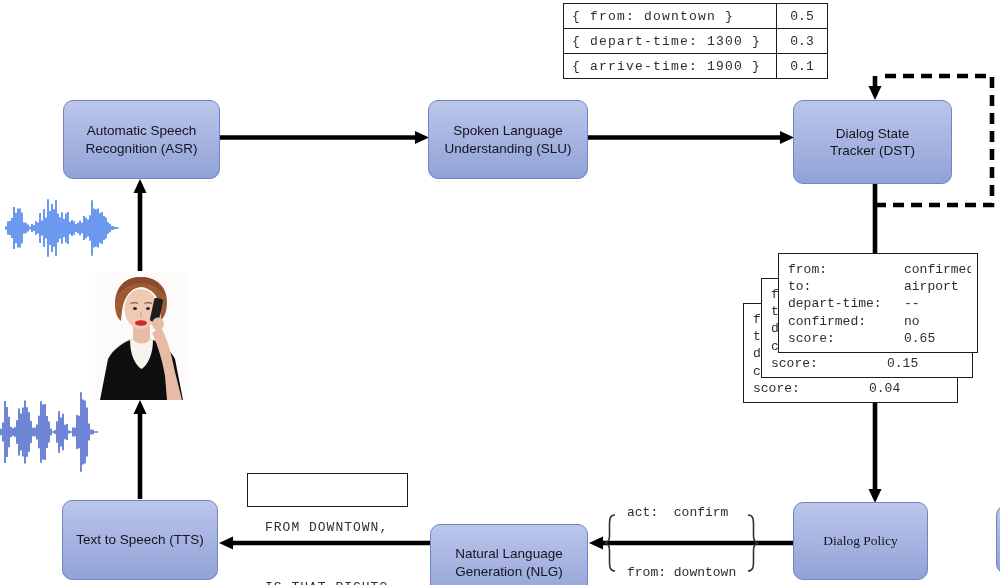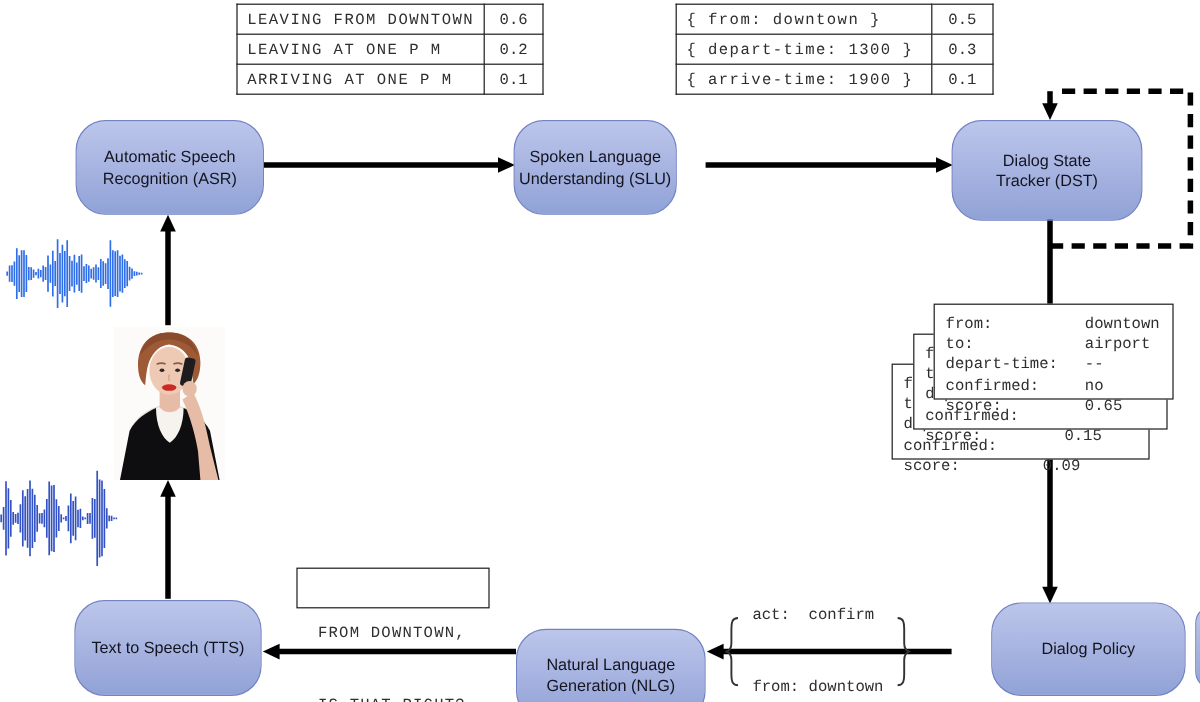--- a/index.html
+++ b/index.html
@@ -6,36 +6,36 @@
   .canvas{position:relative;width:1000px;height:585px;background:#ffffff;overflow:hidden;
           font-family:"Liberation Sans",sans-serif;}
 
   
   .arrows{position:absolute;inset:0;z-index:1;pointer-events:none;}
   .arrows line{stroke:var(--arrow,#000);stroke-width:4.6;}
   .arrows polygon{fill:var(--arrow,#000);}
   .arrows .dash{fill:none;stroke:var(--arrow,#000);stroke-width:4.6;stroke-dasharray:11 7;}
 
   
-  .node{position:absolute;z-index:5;box-sizing:border-box;border-radius:25px;
+  .node{position:absolute;z-index:5;box-sizing:border-box;border-radius:10px;
         border:1.8px solid var(--node-border,#7282c2);
         background:linear-gradient(180deg,var(--node-fill-top,#bcc6eb) 0%,var(--node-fill-mid,#a5b2e0) 55%,var(--node-fill-bottom,#90a2d6) 100%);
         display:flex;align-items:center;justify-content:center;text-align:center;
         font-size:13.5px;color:#14141f;line-height:1.28;}
   .node span{display:block;}
 
   
   .tbl{position:absolute;z-index:5;border-collapse:collapse;background:#fff;
        font-family:"Liberation Mono","DejaVu Sans Mono",monospace;font-size:13px;color:var(--mono-text,#2e2e2e);}
   .tbl td{border:1.7px solid var(--line-border,#1c1c1c);padding:4.5px 8px;white-space:nowrap;}
   .tbl td.hyp{letter-spacing:1.2px;}
   .tbl td.score{width:34px;text-align:center;}
 
   
-  .card{position:absolute;box-sizing:border-box;height:80px;background:#fff;
+  .card{position:absolute;box-sizing:border-box;height:100px;background:#fff;
         border:1.6px solid var(--line-border,#1c1c1c);
         font-family:"Liberation Mono","DejaVu Sans Mono",monospace;font-size:13px;color:var(--mono-text,#2e2e2e);
         padding:7px 6px 5px 9px;}
   .crow{display:grid;grid-template-columns:116px 1fr;line-height:17.2px;}
   .ck,.cv{white-space:pre;overflow:hidden;}
 
   
   .act-bubble{position:absolute;z-index:5;display:flex;align-items:center;gap:9px;}
   .act-lines{font-family:"Liberation Mono","DejaVu Sans Mono",monospace;font-size:13px;
              line-height:20px;color:var(--mono-text,#2e2e2e);white-space:pre;}
@@ -85,36 +85,20 @@
     <g>
       <line x1="430" y1="543" x2="231" y2="543"></line>
       <polygon points="219,543 233,536.5 233,549.5"></polygon>
     </g>
     <g>
       <line x1="140" y1="499" x2="140" y2="412"></line>
       <polygon points="140,400 133.5,414 146.5,414"></polygon>
     </g>
   </svg>
 
-  <table class="tbl" style="left:197px;top:3px;width:256px;">
-    <tbody>
-        <tr>
-      <td class="hyp">LEAVING FROM DOWNTOWN</td>
-      <td class="score">0.6</td>
-    </tr>
-    <tr>
-      <td class="hyp">LEAVING AT ONE P M</td>
-      <td class="score">0.2</td>
-    </tr>
-    <tr>
-      <td class="hyp">ARRIVING AT ONE P M</td>
-      <td class="score">0.1</td>
-    </tr>
-  </tbody>
-    </table>
 
   <table class="tbl" style="left:563px;top:3px;width:265px;">
     <tbody>
         <tr>
       <td class="hyp">{ from: downtown }</td>
       <td class="score">0.5</td>
     </tr>
     <tr>
       <td class="hyp">{ depart-time: 1300 }</td>
       <td class="score">0.3</td>
@@ -122,27 +106,27 @@
     <tr>
       <td class="hyp">{ arrive-time: 1900 }</td>
       <td class="score">0.1</td>
     </tr>
   </tbody>
     </table>
 
   <div class="node" style="left:63px;top:100px;width:157px;height:79px;">
     <span style="width:122px;">Automatic Speech Recognition (ASR)</span>
   </div>
-  <div class="node" style="left:428px;top:100px;width:136px;height:79px;">
+  <div class="node" style="left:428px;top:100px;width:160px;height:79px;">
     <span style="width:133px;">Spoken Language Understanding (SLU)</span>
   </div>
   <div class="node" style="left:793px;top:100px;width:159px;height:84px;">
     <span style="width:98px;">Dialog State Tracker (DST)</span>
   </div>
-  <div class="node" style="left:826px;top:502px;width:162px;height:78px;">
+  <div class="node" style="left:793px;top:502px;width:135px;height:78px;font-family:Liberation Serif, serif;">
     <span>Dialog Policy</span>
   </div>
   <div class="node" style="left:430px;top:524px;width:158px;height:77px;">
     <span style="width:122px;">Natural Language Generation (NLG)</span>
   </div>
   <div class="node" style="left:62px;top:500px;width:156px;height:80px;text-align:right;">
     <span>Text to Speech (TTS)</span>
   </div>
 
   <div class="node" style="left:996px;top:505px;width:28px;height:69px;"></div>
@@ -159,21 +143,21 @@
     <div class="crow">
         <span class="ck">depart-time:</span>
         <span class="cv"></span>
       </div>
     <div class="crow">
         <span class="ck">confirmed:</span>
         <span class="cv"></span>
       </div>
     <div class="crow">
         <span class="ck">score:</span>
-        <span class="cv">0.09</span>
+        <span class="cv">0.04</span>
       </div>
   </div>
   <div class="card" style="left:761px;top:278px;width:212px;z-index:3;">
     <div class="crow">
         <span class="ck">from:</span>
         <span class="cv"></span>
       </div>
     <div class="crow">
         <span class="ck">to:</span>
         <span class="cv"></span>
@@ -187,21 +171,21 @@
         <span class="cv"></span>
       </div>
     <div class="crow">
         <span class="ck">score:</span>
         <span class="cv">0.15</span>
       </div>
   </div>
   <div class="card" style="left:778px;top:253px;width:200px;z-index:4;">
     <div class="crow">
         <span class="ck">from:</span>
-        <span class="cv">downtown</span>
+        <span class="cv">confirmed</span>
       </div>
     <div class="crow">
         <span class="ck">to:</span>
         <span class="cv">airport</span>
       </div>
     <div class="crow">
         <span class="ck">depart-time:</span>
         <span class="cv">--</span>
       </div>
     <div class="crow">

